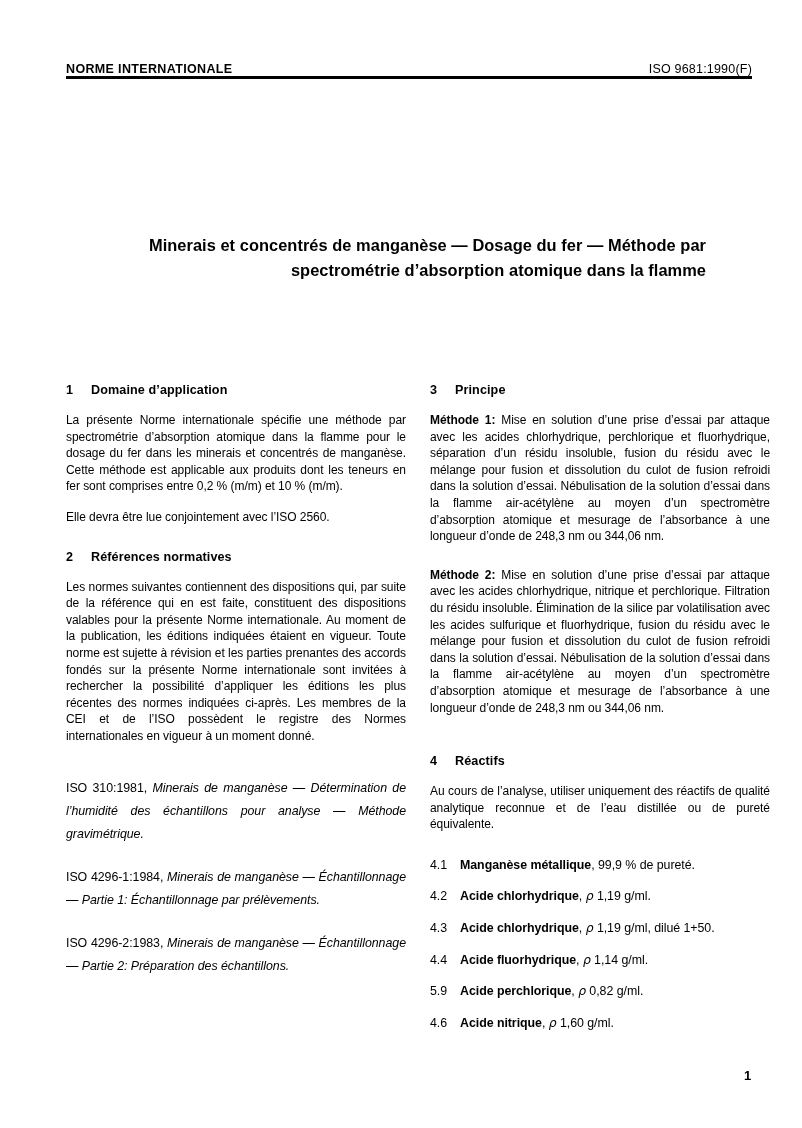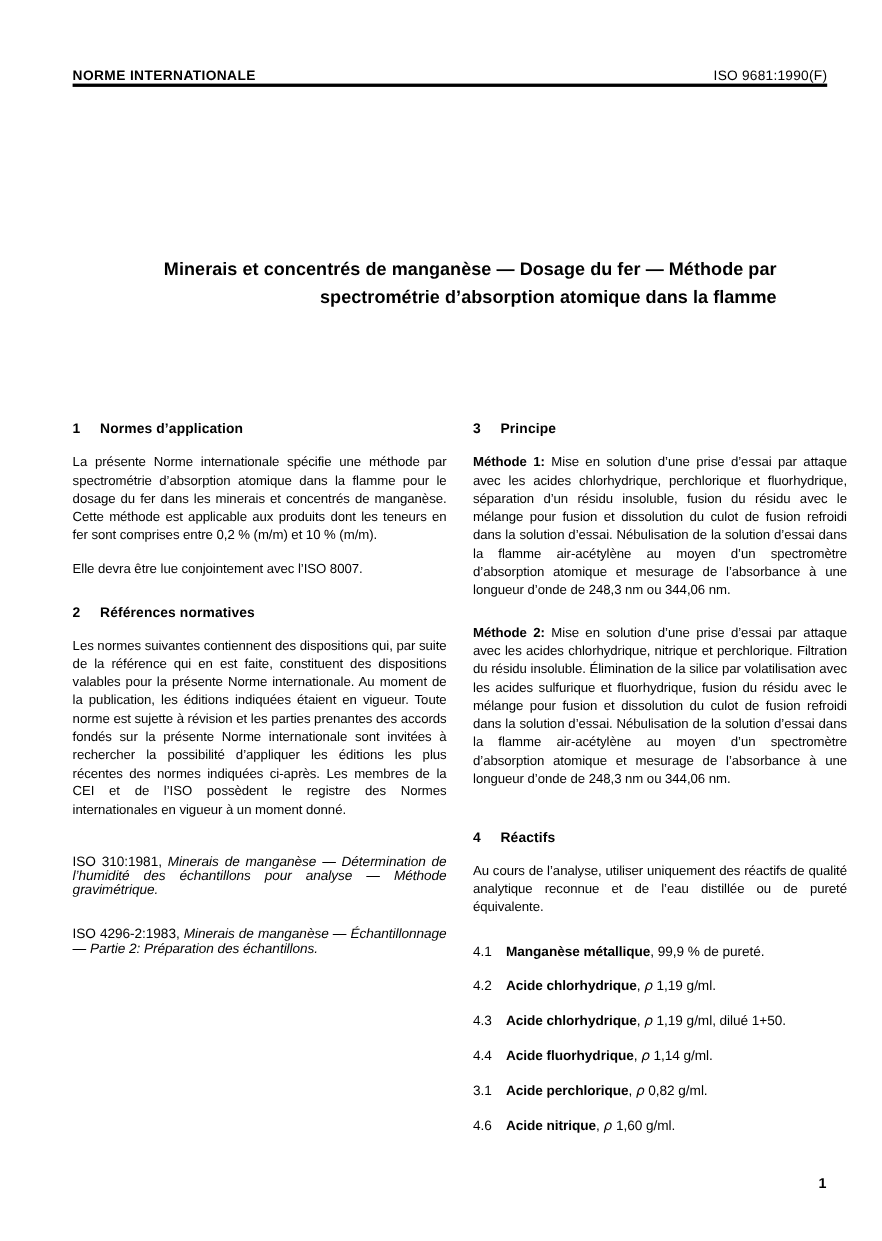--- a/index.html
+++ b/index.html
@@ -99,21 +99,21 @@
 
   .gap-sec { height: 24px; }
   .gap-sec-sm { height: 18px; }
 
   .it { font-style: italic; }
   .bd { font-weight: bold; }
 
   
   p.ref {
     font-size: 12.4px;
-    line-height: 13px;
+    line-height: 23px;
     margin: 0 0 13px 0;
     text-align: justify;
     letter-spacing: -0.05px;
   }
 
   
   p.reagent {
     font-size: 12.4px;
     line-height: 16.6px;
     margin: 0 0 15px 0;
@@ -149,41 +149,42 @@
     <div class="header-right">ISO 9681:1990(F)</div>
   </div>
   <div class="header-rule"></div>
 
   <div class="doc-title">Minerais et concentrés de manganèse — Dosage du fer — Méthode par spectrométrie d’absorption atomique dans la flamme</div>
 
   <div class="col col-left">
 
     <h2 class="sec">
       <span class="num">1</span>
-      <span>Normes d’application</span>
+      <span>Domaine d’application</span>
     </h2>
 
     <p class="body">La présente Norme internationale spécifie une méthode par spectrométrie d’absorption atomique dans la flamme pour le dosage du fer dans les minerais et concentrés de manganèse. Cette méthode est applicable aux produits dont les teneurs en fer sont comprises entre 0,2 % (m/m) et 10 % (m/m).</p>
-    <p class="body last">Elle devra être lue conjointement avec l’ISO 8007.</p>
+    <p class="body last">Elle devra être lue conjointement avec l’ISO 2560.</p>
 
     <div class="gap-sec"></div>
 
     <h2 class="sec">
       <span class="num">2</span>
       <span>Références normatives</span>
     </h2>
 
     <p class="body">Les normes suivantes contiennent des dispositions qui, par suite de la référence qui en est faite, constituent des dispositions valables pour la présente Norme internationale. Au moment de la publication, les éditions indiquées étaient en vigueur. Toute norme est sujette à révision et les parties prenantes des accords fondés sur la présente Norme internationale sont invitées à rechercher la possibilité d’appliquer les éditions les plus récentes des normes indiquées ci-après. Les membres de la CEI et de l’ISO possèdent le registre des Normes internationales en vigueur à un moment donné.</p>
 
     <div class="gap-sec-sm"></div>
 
     <p class="ref"><span>ISO 310:1981, </span><span class="it">Minerais de manganèse — Détermination de l’humidité des échantillons pour analyse — Méthode gravimétrique.</span></p>
 
     <div style="height:7px"></div>
 
+    <p class="ref"><span>ISO 4296-1:1984, </span><span class="it">Minerais de manganèse — Échantillonnage — Partie 1: Échantillonnage par prélèvements.</span></p>
 
     <div style="height:7px"></div>
 
     <p class="ref"><span>ISO 4296-2:1983, </span><span class="it">Minerais de manganèse — Échantillonnage — Partie 2: Préparation des échantillons.</span></p>
 
     <div style="height:7px"></div>
 
 
   </div>
 
@@ -225,21 +226,21 @@
       <span class="rnum">4.3</span>
       <span class="rtext"><span class="bd">Acide chlorhydrique</span><span>, </span><span class="rho">ρ</span><span> 1,19 g/ml, dilué 1+50.</span></span>
     </p>
 
     <p class="reagent">
       <span class="rnum">4.4</span>
       <span class="rtext"><span class="bd">Acide fluorhydrique</span><span>, </span><span class="rho">ρ</span><span> 1,14 g/ml.</span></span>
     </p>
 
     <p class="reagent">
-      <span class="rnum">3.1</span>
+      <span class="rnum">5.9</span>
       <span class="rtext"><span class="bd">Acide perchlorique</span><span>, </span><span class="rho">ρ</span><span> 0,82 g/ml.</span></span>
     </p>
 
     <p class="reagent">
       <span class="rnum">4.6</span>
       <span class="rtext"><span class="bd">Acide nitrique</span><span>, </span><span class="rho">ρ</span><span> 1,60 g/ml.</span></span>
     </p>
 
   </div>
 

